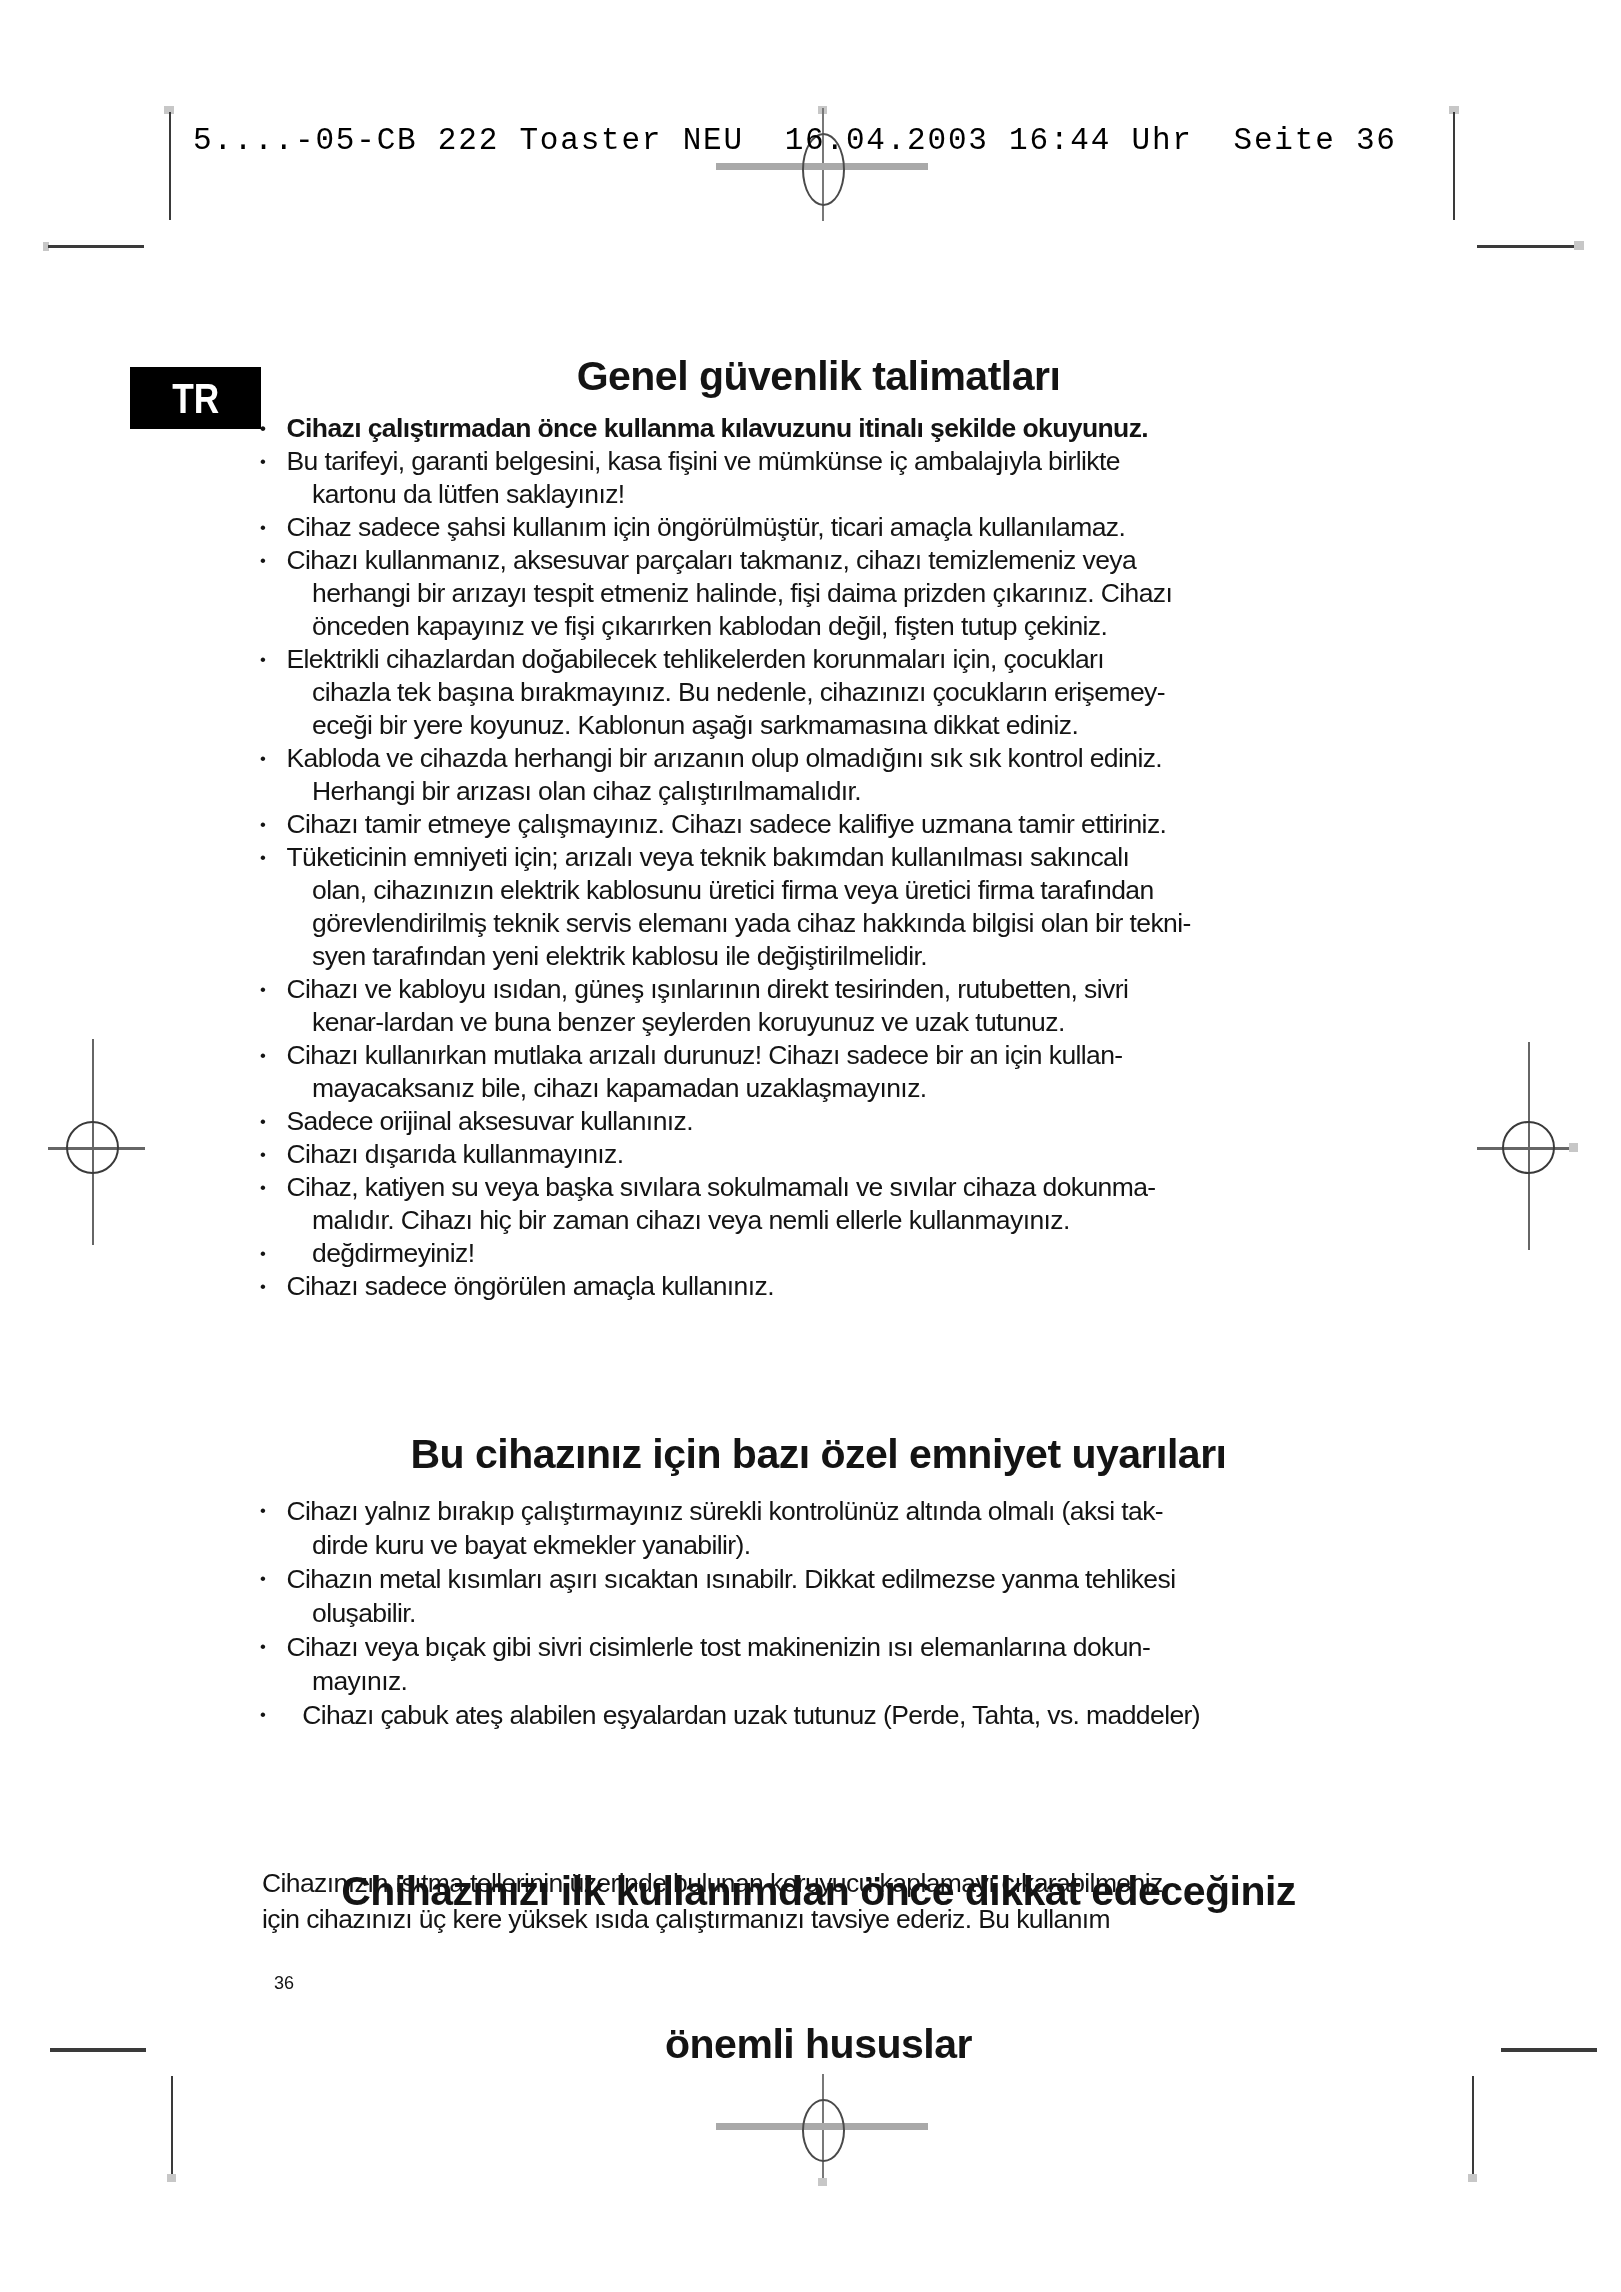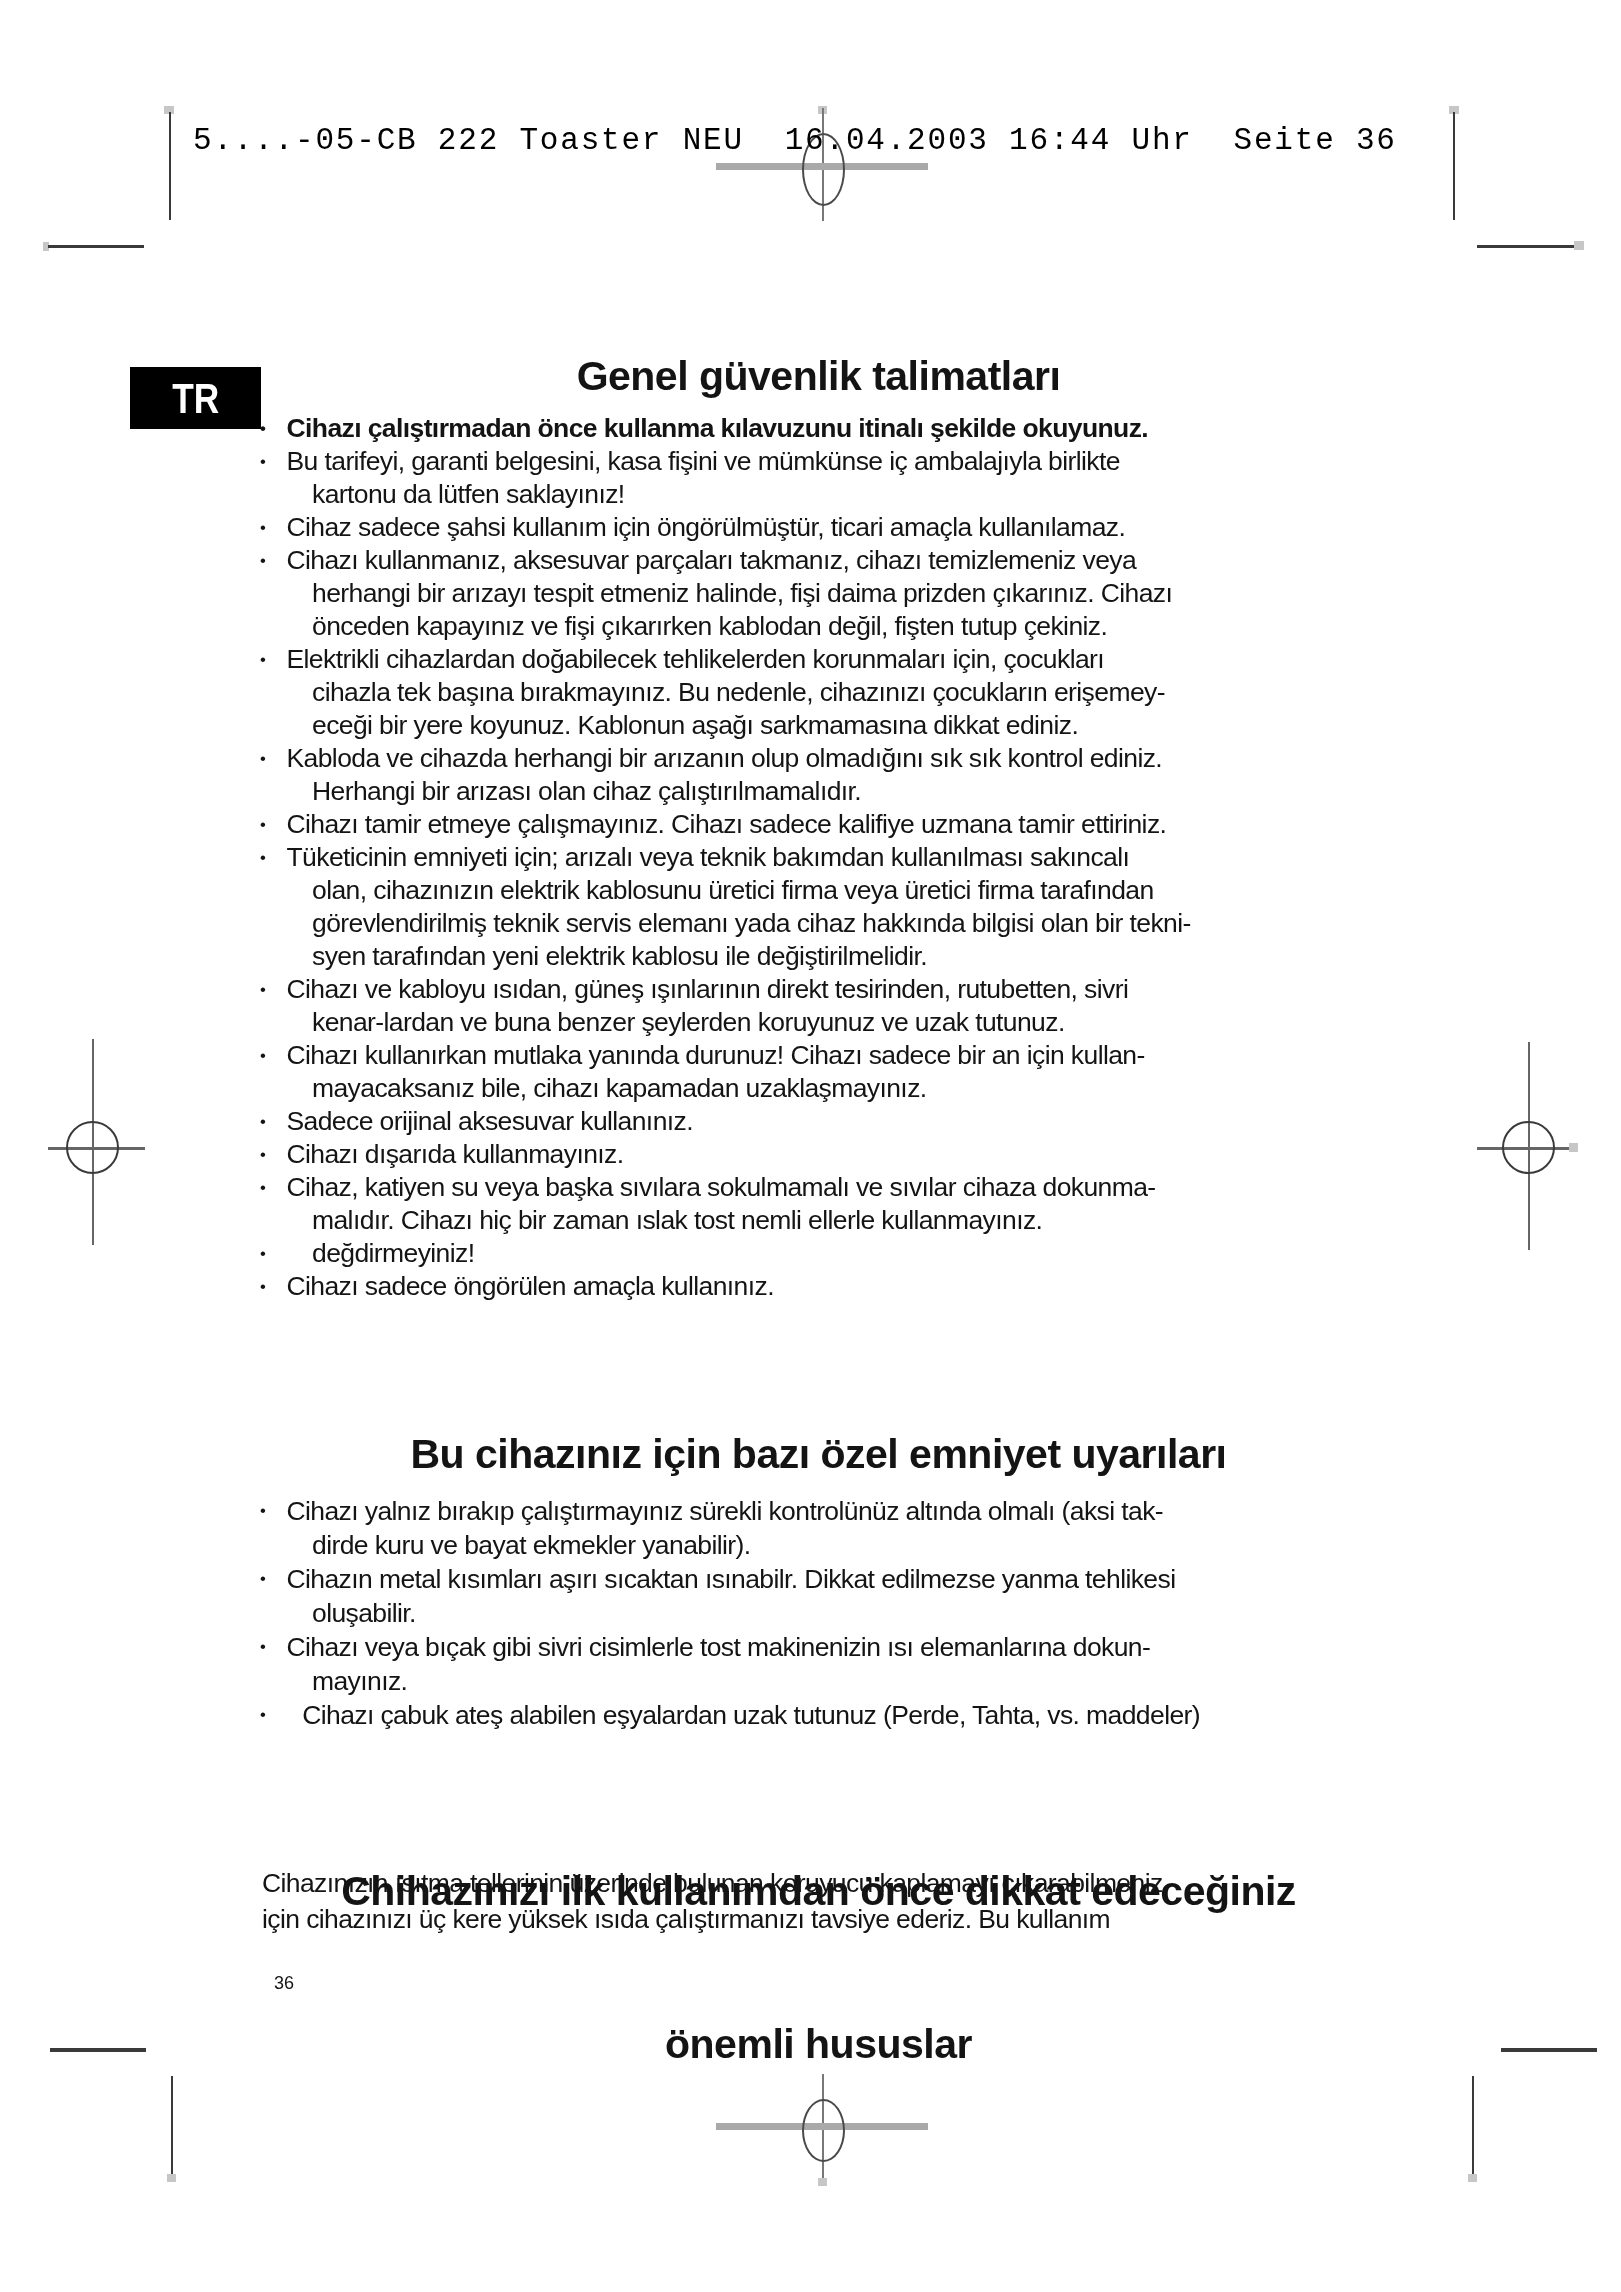--- a/index.html
+++ b/index.html
@@ -133,41 +133,41 @@
       <div class="bullet-item">
         <span class="bullet-marker">•</span>
         <div class="bullet-lines">
           <div class="line">Cihazı ve kabloyu ısıdan, güneş ışınlarının direkt tesirinden, rutubetten, sivri</div>
           <div class="line cont">kenar-lardan ve buna benzer şeylerden koruyunuz ve uzak tutunuz.</div>
         </div>
       </div>
       <div class="bullet-item">
         <span class="bullet-marker">•</span>
         <div class="bullet-lines">
-          <div class="line">Cihazı kullanırkan mutlaka yanında durunuz! Cihazı sadece bir an için kullan-</div>
+          <div class="line">Cihazı kullanırkan mutlaka arızalı durunuz! Cihazı sadece bir an için kullan-</div>
           <div class="line cont">mayacaksanız bile, cihazı kapamadan uzaklaşmayınız.</div>
         </div>
       </div>
       <div class="bullet-item">
         <span class="bullet-marker">•</span>
         <div class="bullet-lines">
           <div class="line">Sadece orijinal aksesuvar kullanınız.</div>
         </div>
       </div>
       <div class="bullet-item">
         <span class="bullet-marker">•</span>
         <div class="bullet-lines">
           <div class="line">Cihazı dışarıda kullanmayınız.</div>
         </div>
       </div>
       <div class="bullet-item">
         <span class="bullet-marker">•</span>
         <div class="bullet-lines">
           <div class="line">Cihaz, katiyen su veya başka sıvılara sokulmamalı ve sıvılar cihaza dokunma-</div>
-          <div class="line cont">malıdır. Cihazı hiç bir zaman ıslak tost nemli ellerle kullanmayınız.</div>
+          <div class="line cont">malıdır. Cihazı hiç bir zaman cihazı veya nemli ellerle kullanmayınız.</div>
         </div>
       </div>
       <div class="bullet-item">
         <span class="bullet-marker">•</span>
         <div class="bullet-lines">
           <div class="line cont">değdirmeyiniz!</div>
         </div>
       </div>
       <div class="bullet-item">
         <span class="bullet-marker">•</span>

